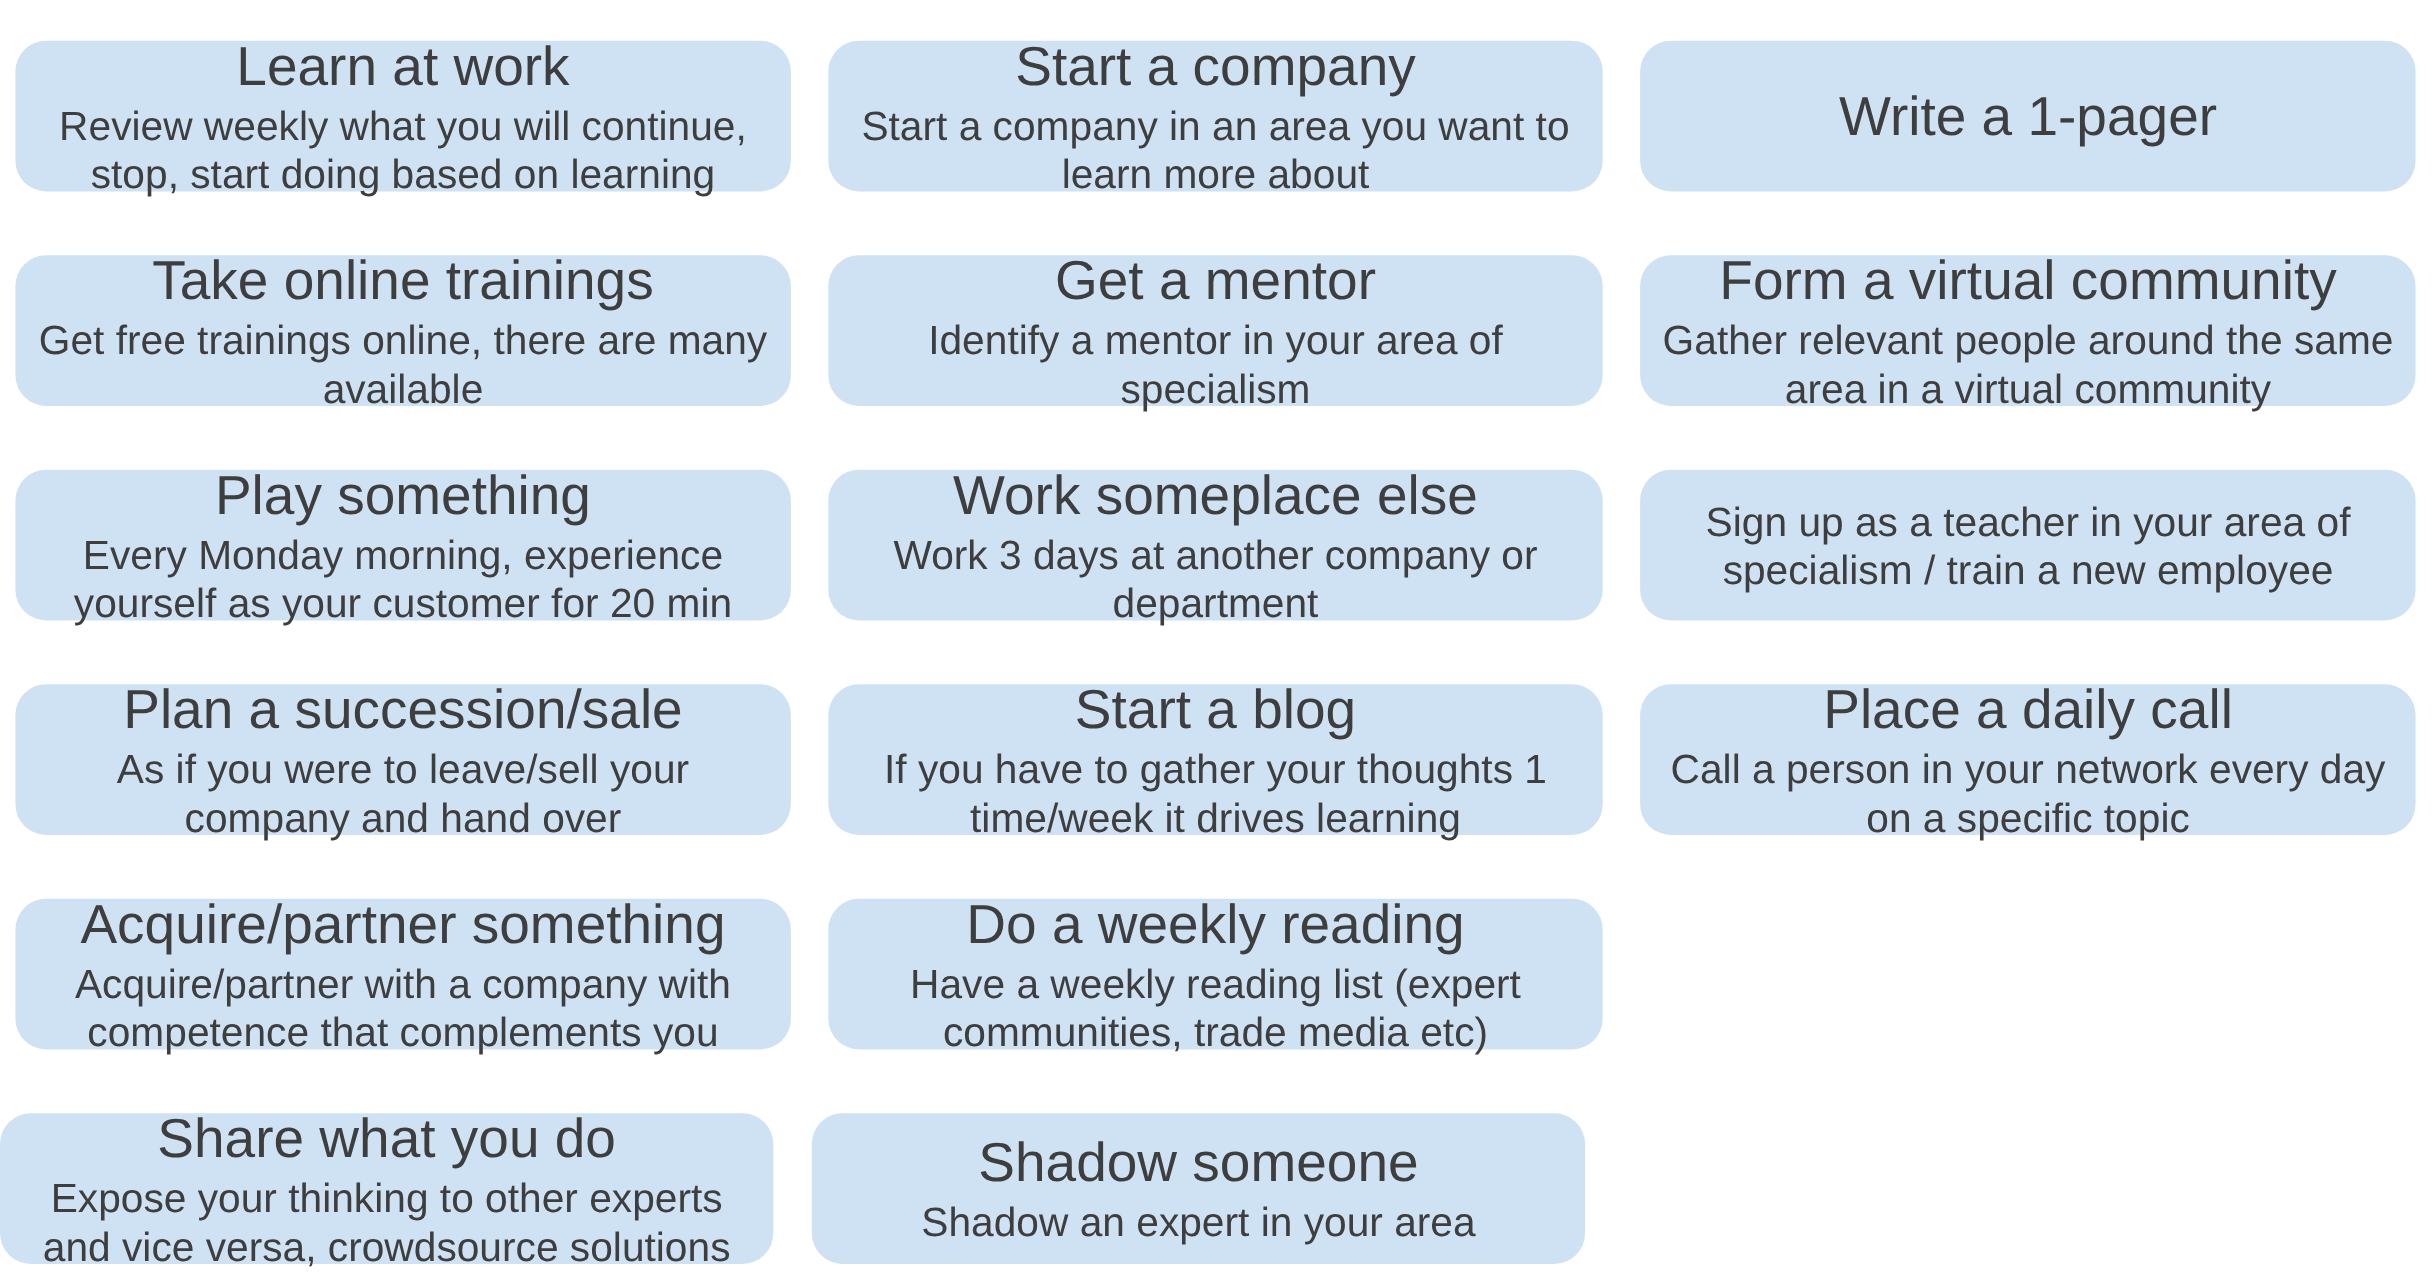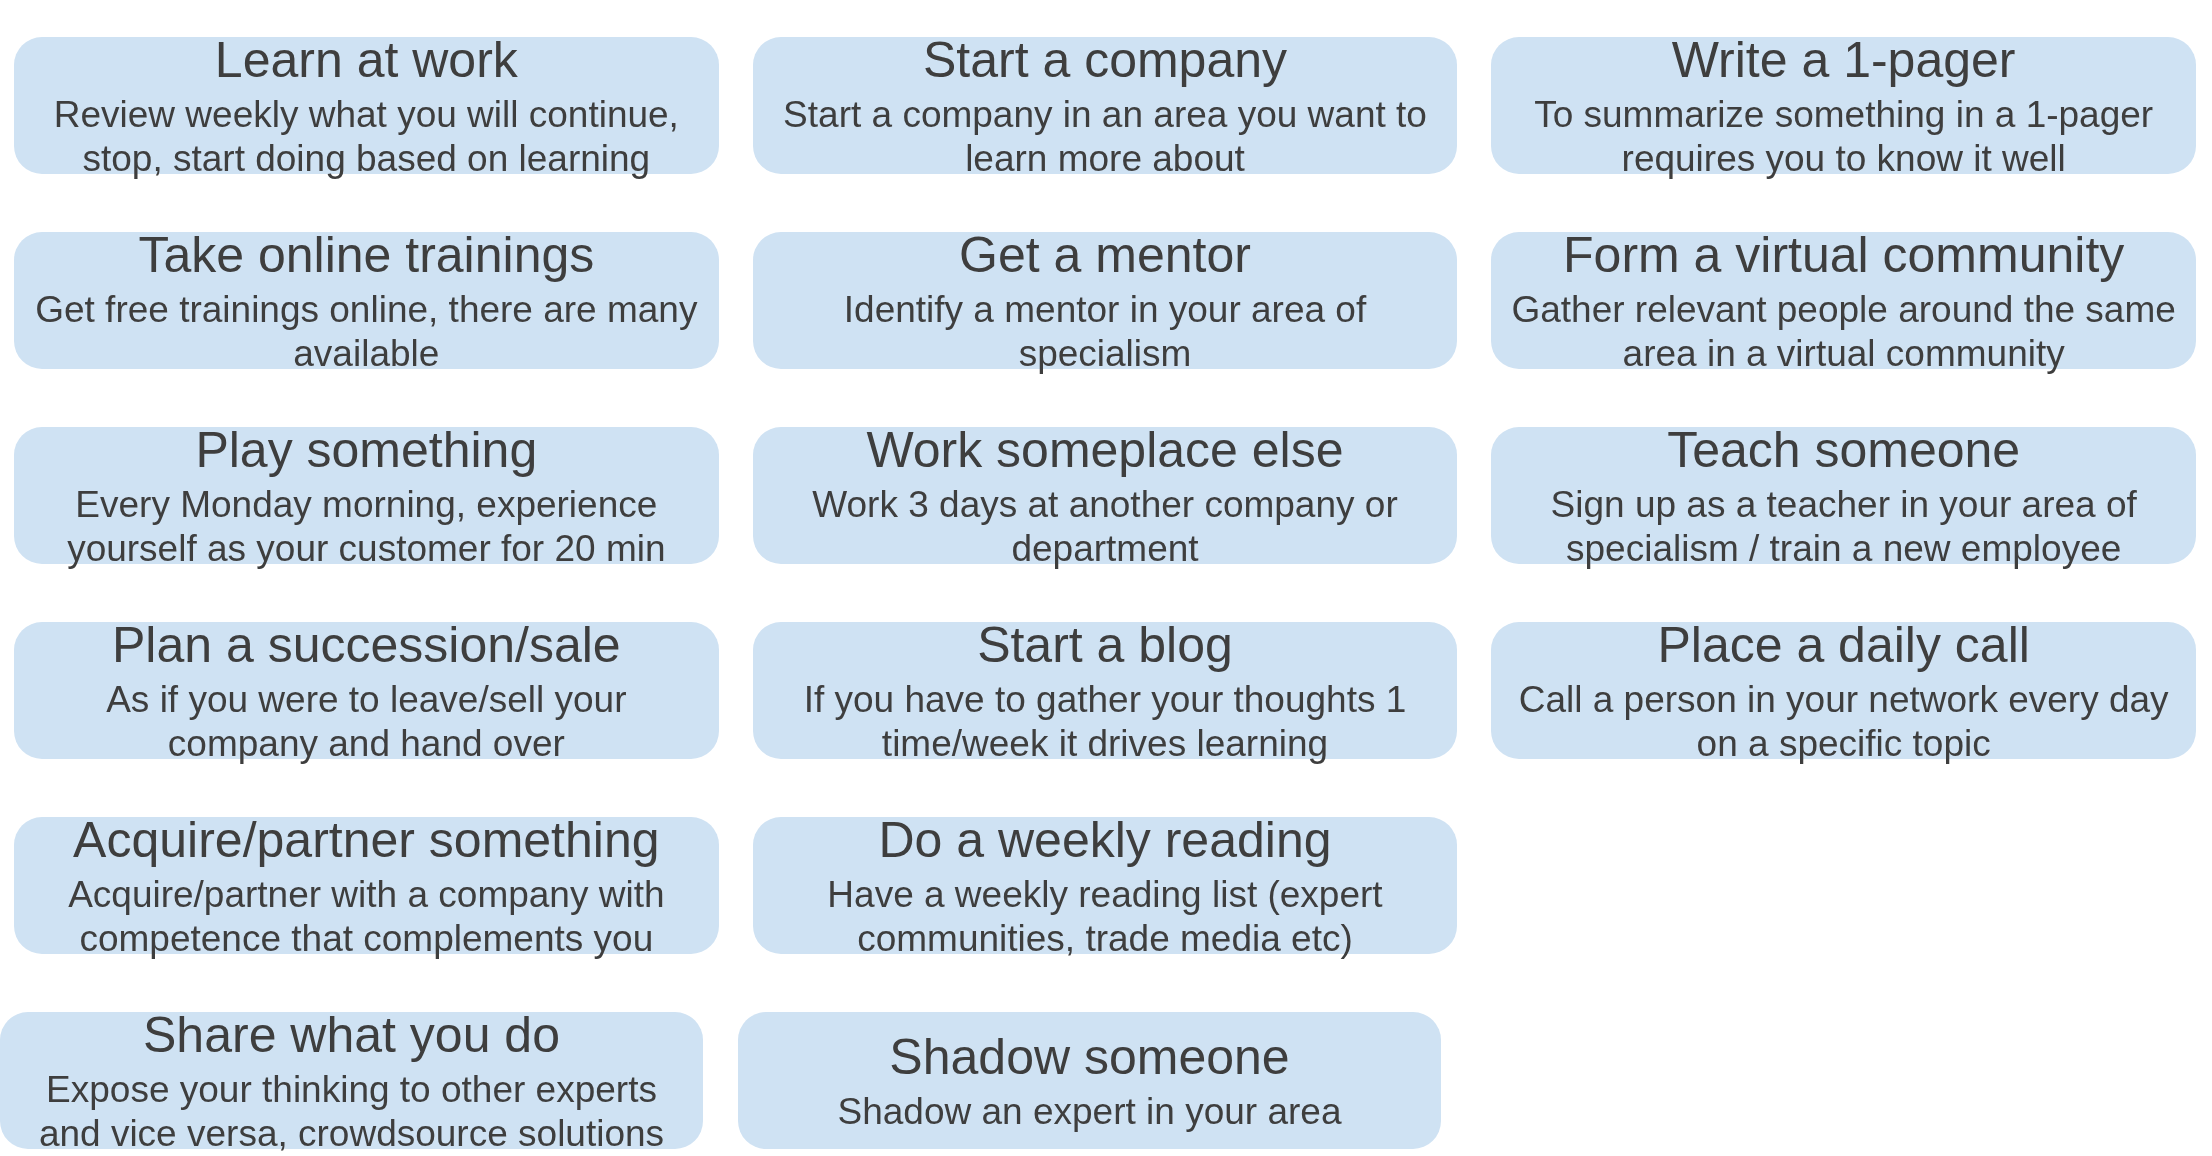--- a/index.html
+++ b/index.html
@@ -72,21 +72,20 @@
     <div class="card-desc">Review weekly what you will continue, stop, start doing based on learning</div>
   </div>
 
   <div class="card">
     <div class="card-title">Start a company</div>
     <div class="card-desc">Start a company in an area you want to learn more about</div>
   </div>
 
   <div class="card">
     <div class="card-title">Write a 1-pager</div>
-    <div class="card-desc">To summarize something in a 1-pager requires you to know it well</div>
   </div>
 
   <div class="card">
     <div class="card-title">Take online trainings</div>
     <div class="card-desc">Get free trainings online, there are many available</div>
   </div>
 
   <div class="card">
     <div class="card-title">Get a mentor</div>
     <div class="card-desc">Identify a mentor in your area of specialism</div>
@@ -101,21 +100,20 @@
     <div class="card-title">Play something</div>
     <div class="card-desc">Every Monday morning, experience yourself as your customer for 20 min</div>
   </div>
 
   <div class="card">
     <div class="card-title">Work someplace else</div>
     <div class="card-desc">Work 3 days at another company or department</div>
   </div>
 
   <div class="card">
-    <div class="card-title">Teach someone</div>
     <div class="card-desc">Sign up as a teacher in your area of specialism / train a new employee</div>
   </div>
 
   <div class="card">
     <div class="card-title">Plan a succession/sale</div>
     <div class="card-desc">As if you were to leave/sell your company and hand over</div>
   </div>
 
   <div class="card">
     <div class="card-title">Start a blog</div>

